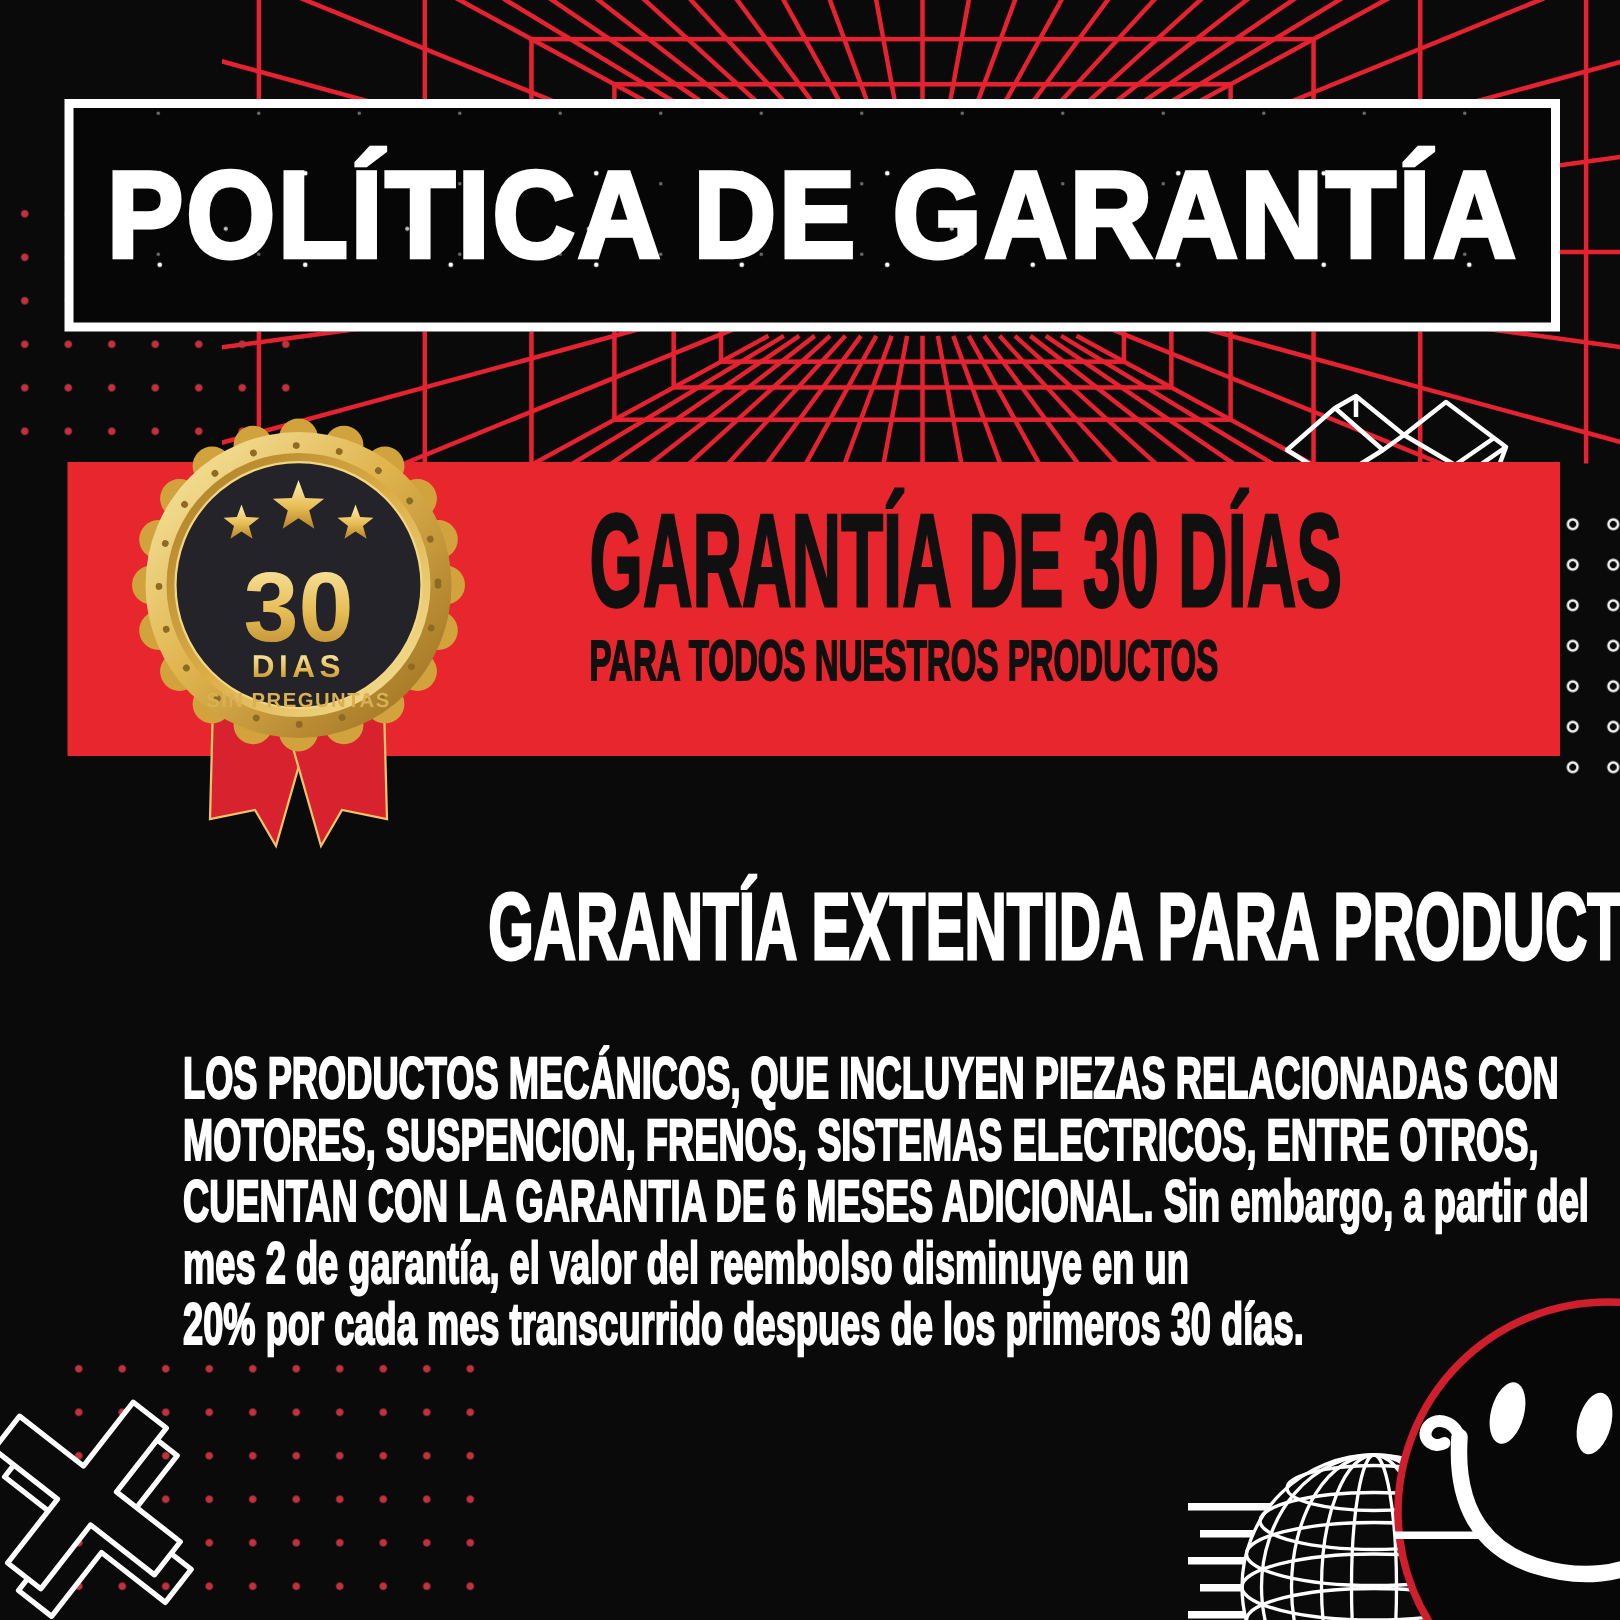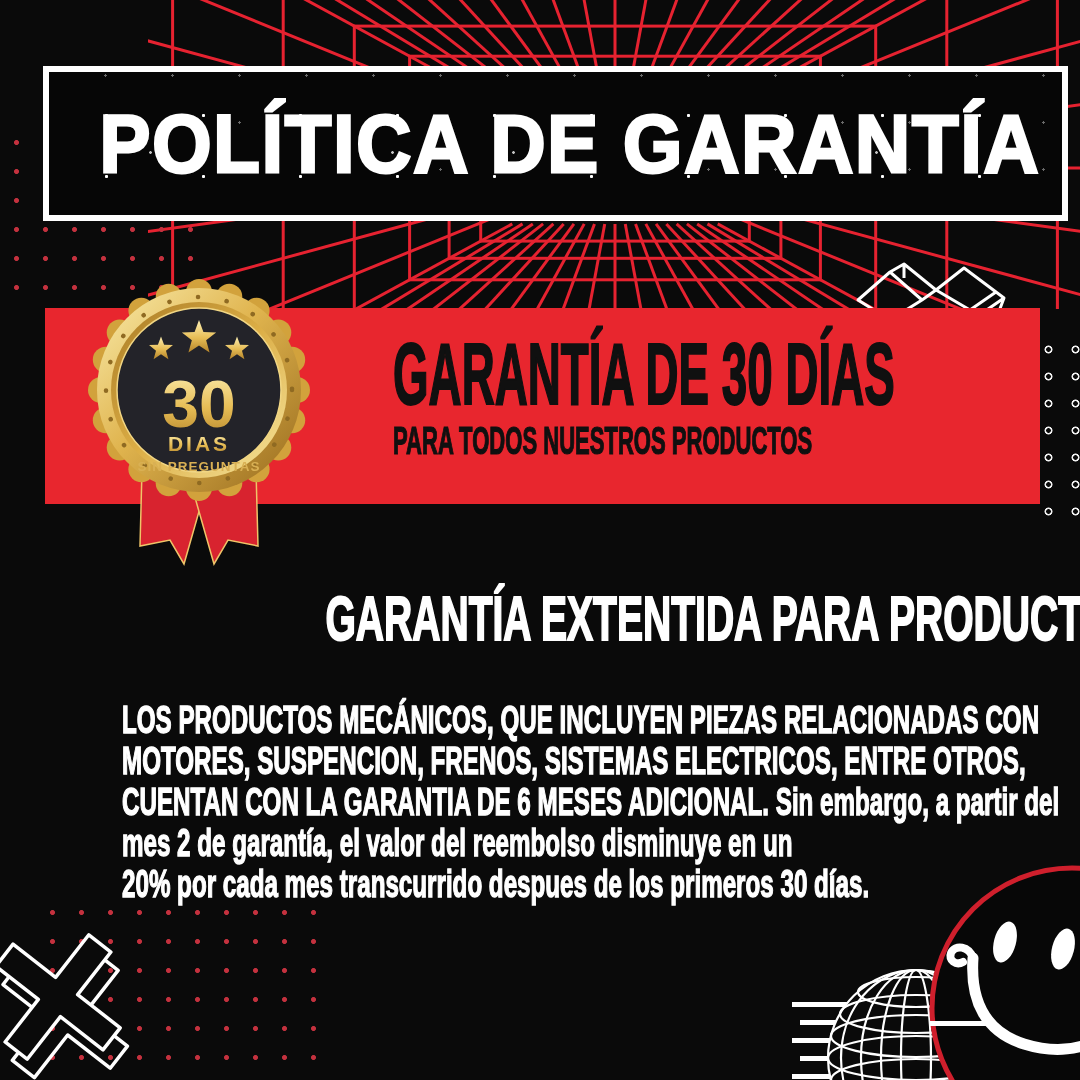--- a/index.html
+++ b/index.html
@@ -20,21 +20,21 @@
         background-image:radial-gradient(circle,rgba(0,0,0,0) 2.1px,#f2f2f2 2.5px 3.7px,transparent 4.3px);
         background-size:27px 27px;}
 
   .bottom-right-svg{position:absolute;left:780px;top:860px;z-index:3;}
   .x-shape-svg{position:absolute;left:-30px;top:905px;z-index:3;}
   .cubes-svg{position:absolute;left:852px;top:252px;z-index:3;}
 
   
   .title-box{position:absolute;left:43px;top:66px;width:985px;height:143px;z-index:5;
              background:#060606;border:6px solid #fff;
-             display:flex;align-items:center;justify-content:center;padding-left:28px;}
+             display:flex;align-items:center;justify-content:center;}
   .speckles{position:absolute;inset:0;pointer-events:none;
       background-image:
         radial-gradient(circle,#ffffff 1.3px,transparent 1.8px),
         radial-gradient(circle,rgba(255,255,255,.75) 1.1px,transparent 1.6px),
         radial-gradient(circle,rgba(255,255,255,.4) 1px,transparent 1.4px);
       background-size:97px 61px,121px 83px,67px 47px;
       background-position:9px 13px,41px 39px,23px 27px;}
   .page-title{position:relative;color:#fff;font-weight:bold;font-size:82px;letter-spacing:2px;
               -webkit-text-stroke:3px #fff;white-space:nowrap;
               transform:scaleX(.93);}

